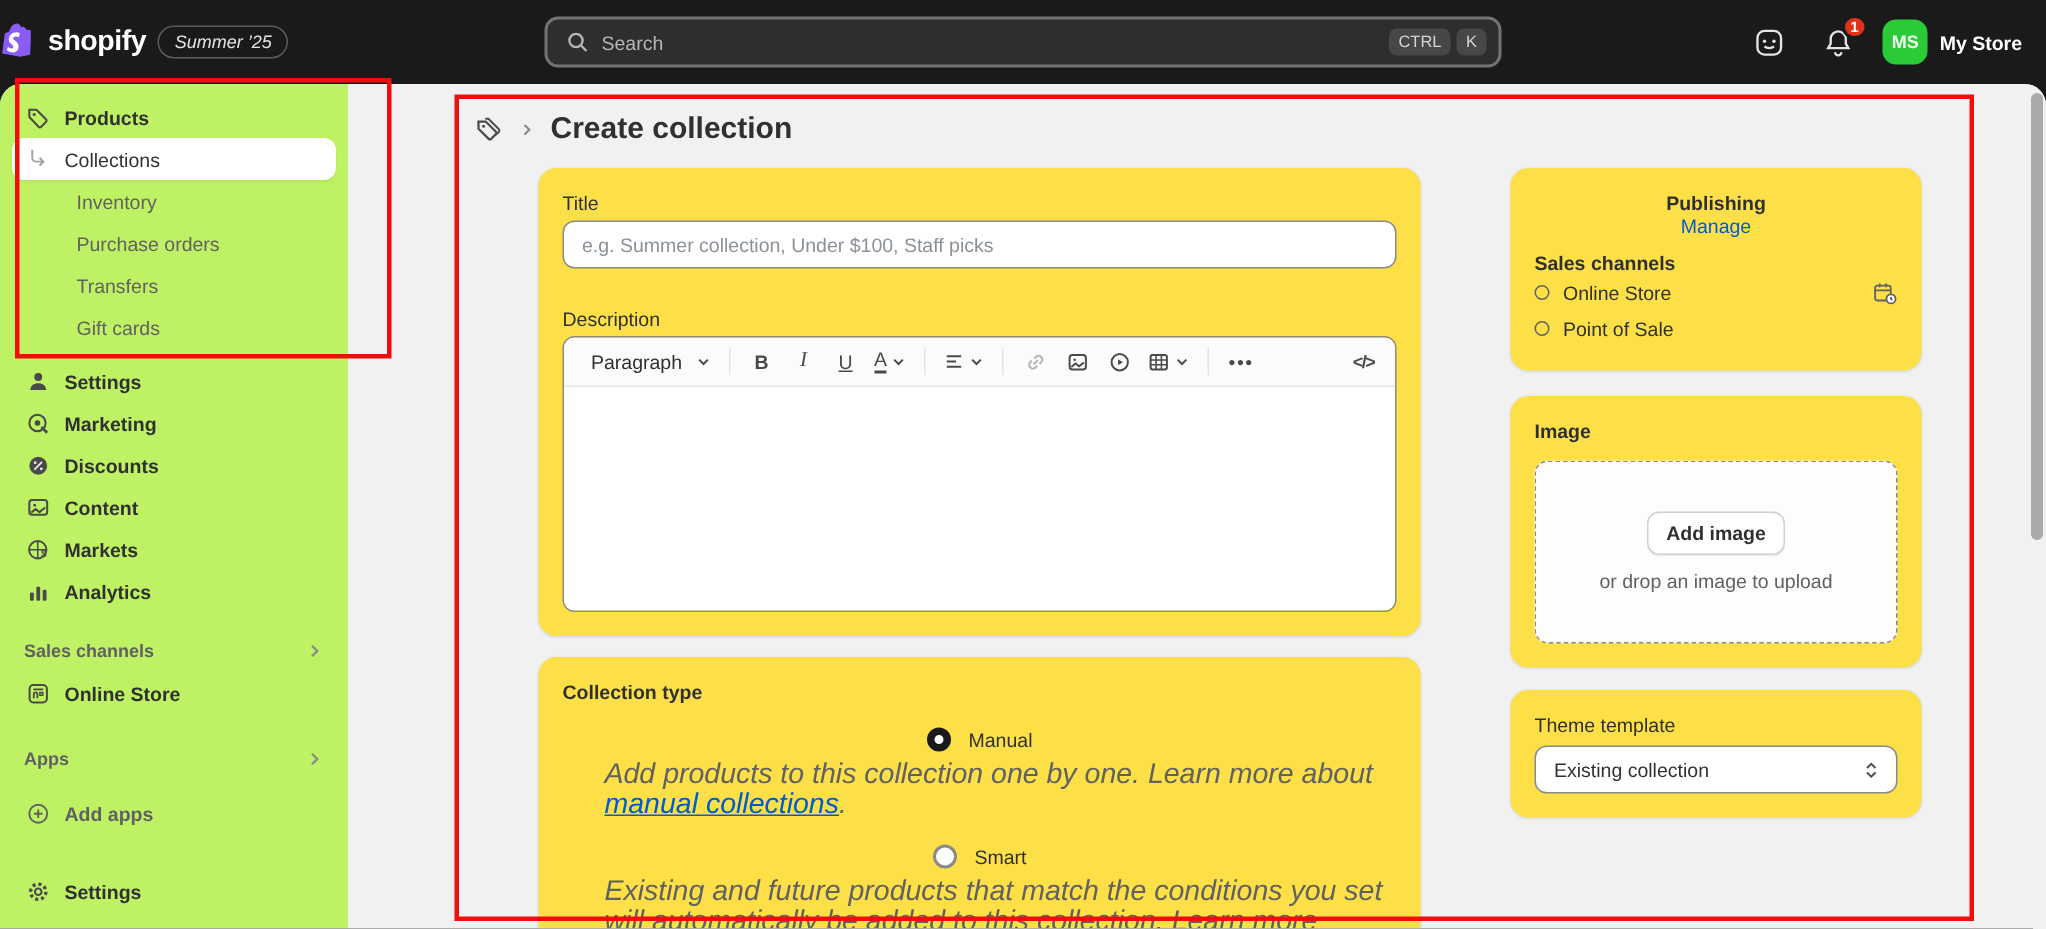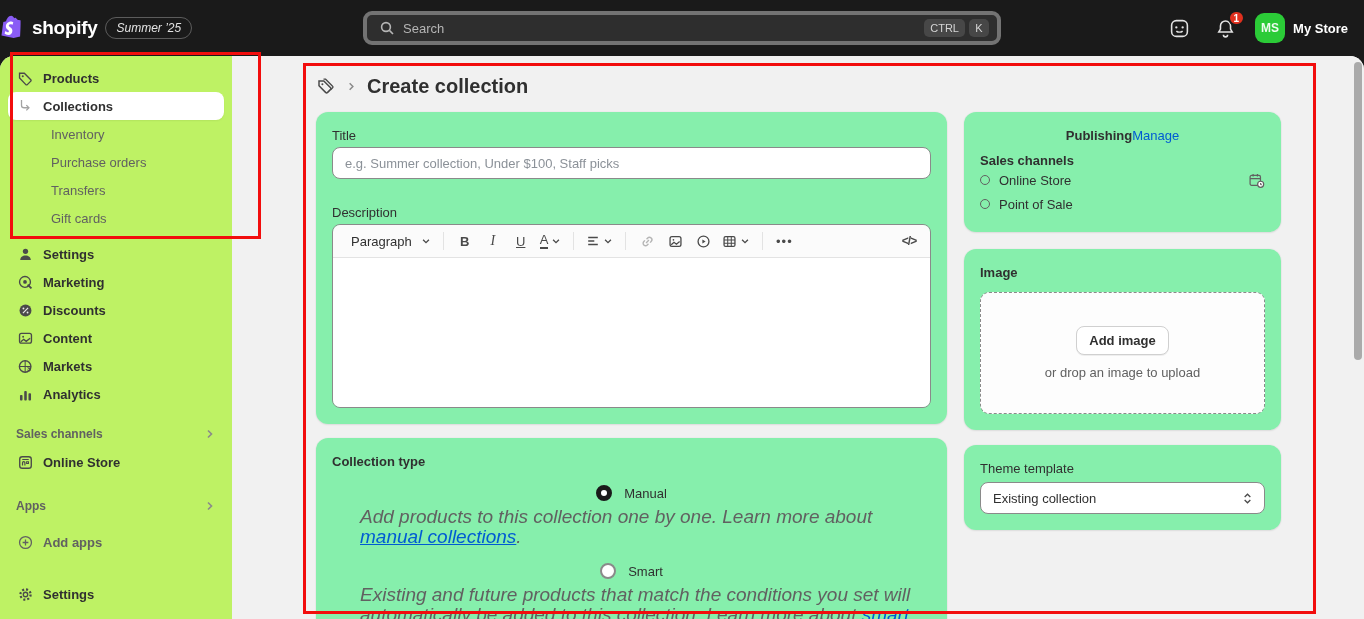--- a/index.html
+++ b/index.html
@@ -13,21 +13,21 @@
 
   
   .topbar { position:absolute; top:0; left:0; width:1364px; height:56px; background:#1a1a1a;
     display:flex; align-items:center; }
   .brand { display:flex; align-items:center; gap:8px; }
   .brand-logo { display:flex; align-items:center; gap:6px; }
   .brand-word { color:#fff; font-weight:bold; font-size:19px; letter-spacing:-0.3px; }
   .version-badge { border:1px solid #5c5c5c; border-radius:12px; padding:3px 10px;
     color:#e3e3e3; font-size:12px; font-style:italic; }
   .search-bar { position:absolute; left:50%; transform:translateX(-50%); top:11px;
-    width:638px; height:34px; background:#2e2e2e; border:4px solid #737373; border-radius:9px;
+    width:638px; height:34px; background:#2e2e2e; border:2px solid #737373; border-radius:9px;
     display:flex; align-items:center; padding:0 8px 0 12px; }
   .search-placeholder { color:#b5b5b5; font-size:13px; margin-left:8px; flex:1; }
   .kbd-group { display:flex; gap:4px; }
   .kbd { background:#474747; color:#d4d4d4; font-size:11px; border-radius:5px;
     padding:3px 6px; min-width:20px; text-align:center; }
   .topbar-actions { position:absolute; right:16px; top:0; height:56px; display:flex; align-items:center; gap:14px; }
   .icon-btn { width:32px; height:32px; border-radius:8px; display:flex; align-items:center; justify-content:center; position:relative; }
   .notif-badge { position:absolute; top:-2px; right:-4px; min-width:16px; height:16px; border-radius:8px;
     background:#e0301e; color:#fff; font-size:10px; font-weight:bold; display:flex; align-items:center;
     justify-content:center; padding:0 4px; border:2px solid #1a1a1a; }
@@ -42,38 +42,38 @@
 
   
   .sidebar { width:232px; height:100%; background:#bef264; padding:8px 0 0 0; position:relative; flex:none; }
   .nav-row { height:28px; display:flex; align-items:center; gap:9px; margin:0 8px; padding:0 8px;
     border-radius:8px; cursor:pointer; }
   .nav-row .nav-icon { width:18px; display:flex; justify-content:center; color:#4a4a4a; }
   .nav-label { font-weight:600; color:#303030; font-size:13px; }
   .nav-sub { padding-left:8px; }
   .nav-sub .nav-label { font-weight:400; color:#616161; }
   .nav-sub.selected { background:#fff; box-shadow:0 1px 2px rgba(0,0,0,0.06); }
-  .nav-sub.selected .nav-label { font-weight:700; color:#303030; }
+  .nav-sub.selected .nav-label { font-weight:400; color:#303030; }
   .nav-gap { height:8px; }
   .section-header { height:28px; display:flex; align-items:center; justify-content:space-between;
     margin:0 8px; padding:0 8px; color:#616161; font-size:12px; font-weight:600; cursor:pointer; }
   .settings-row { position:absolute; bottom:11px; left:0; right:0; }
 
   
   .main { flex:1; position:relative; background:#f1f1f1; overflow:hidden; }
   .page-header { position:absolute; left:84px; top:14px; height:32px; display:flex; align-items:center; gap:10px; }
   .page-title { font-size:20px; font-weight:700; color:#303030; }
   .crumb-sep { color:#8a8a8a; }
 
   .content { position:absolute; left:84px; top:56px; width:965px; display:flex; gap:17px; }
   .col-left { width:631px; flex:none; display:flex; flex-direction:column; gap:14px; }
   .col-right { width:317px; flex:none; display:flex; flex-direction:column; }
 
-  .card { background:#86efac; border-radius:12px; box-shadow:0 1px 2px rgba(0,0,0,0.07), 0 0 0 1px rgba(0,0,0,0.02);
-    padding:16px; }
+  .card { background:#fde047; border-radius:12px; box-shadow:0 1px 2px rgba(0,0,0,0.07), 0 0 0 1px rgba(0,0,0,0.02);
+    padding:16px;margin-left:43px; }
   .field-label { font-size:13px; color:#303030; margin-bottom:4px; }
   .card-heading { font-size:13px; font-weight:650; color:#303030; }
 
   .text-input { width:100%; height:32px; border:1px solid #8a8a8a; border-radius:8px;
     padding:0 12px; font-size:13px; font-family:inherit; color:#303030; background:#fff; }
   .text-input::placeholder { color:#8b9198; }
 
   
   .editor { border:1px solid #8a8a8a; border-radius:8px; overflow:hidden; margin-top:0; }
   .editor-toolbar { height:33px; background:#fbfbfb; border-bottom:1px solid #e3e3e3;
@@ -94,21 +94,21 @@
   
   .radio-row { display:flex; align-items:center; gap:12px; margin-top:16px;justify-content:center; }
   .radio { width:16px; height:16px; border-radius:50%; background:#fff; flex:none; }
   .radio.on { border:5px solid #1a1a1a; }
   .radio.off { border:2px solid #8a8a8a; }
   .radio-label { font-size:13px; color:#303030; }
   .radio-desc { margin:6px 0 0 28px; color:#616161; font-size:19px; line-height:20px; max-width:560px;font-style:italic; }
   .inline-link { color:#005bd3; text-decoration:underline; cursor:pointer; }
 
   
-  .pub-head { display:flex; align-items:center; justify-content:center; }
+  .pub-head { display:flex; align-items:center; justify-content:center;flex-direction:column; }
   .manage-link { color:#005bd3; font-size:13px; cursor:pointer; }
   .subheading { font-size:13px; font-weight:600; color:#303030; margin-top:10px; }
   .channel-row { display:flex; align-items:center; height:24px; gap:9px; }
   .bullet { width:10px; height:10px; border-radius:50%; border:1.5px solid #616161; flex:none; }
   .channel-label { flex:1; font-size:13px; color:#303030; }
 
   
   .dropzone { margin-top:12px; height:122px; border:1px dashed #8a8a8a; border-radius:9px;
     display:flex; flex-direction:column; align-items:center; justify-content:center; gap:10px; background:#fdfdfd; }
   .btn-secondary { background:#fff; border:1px solid #d0d0d0; border-radius:8px; padding:6px 12px;

